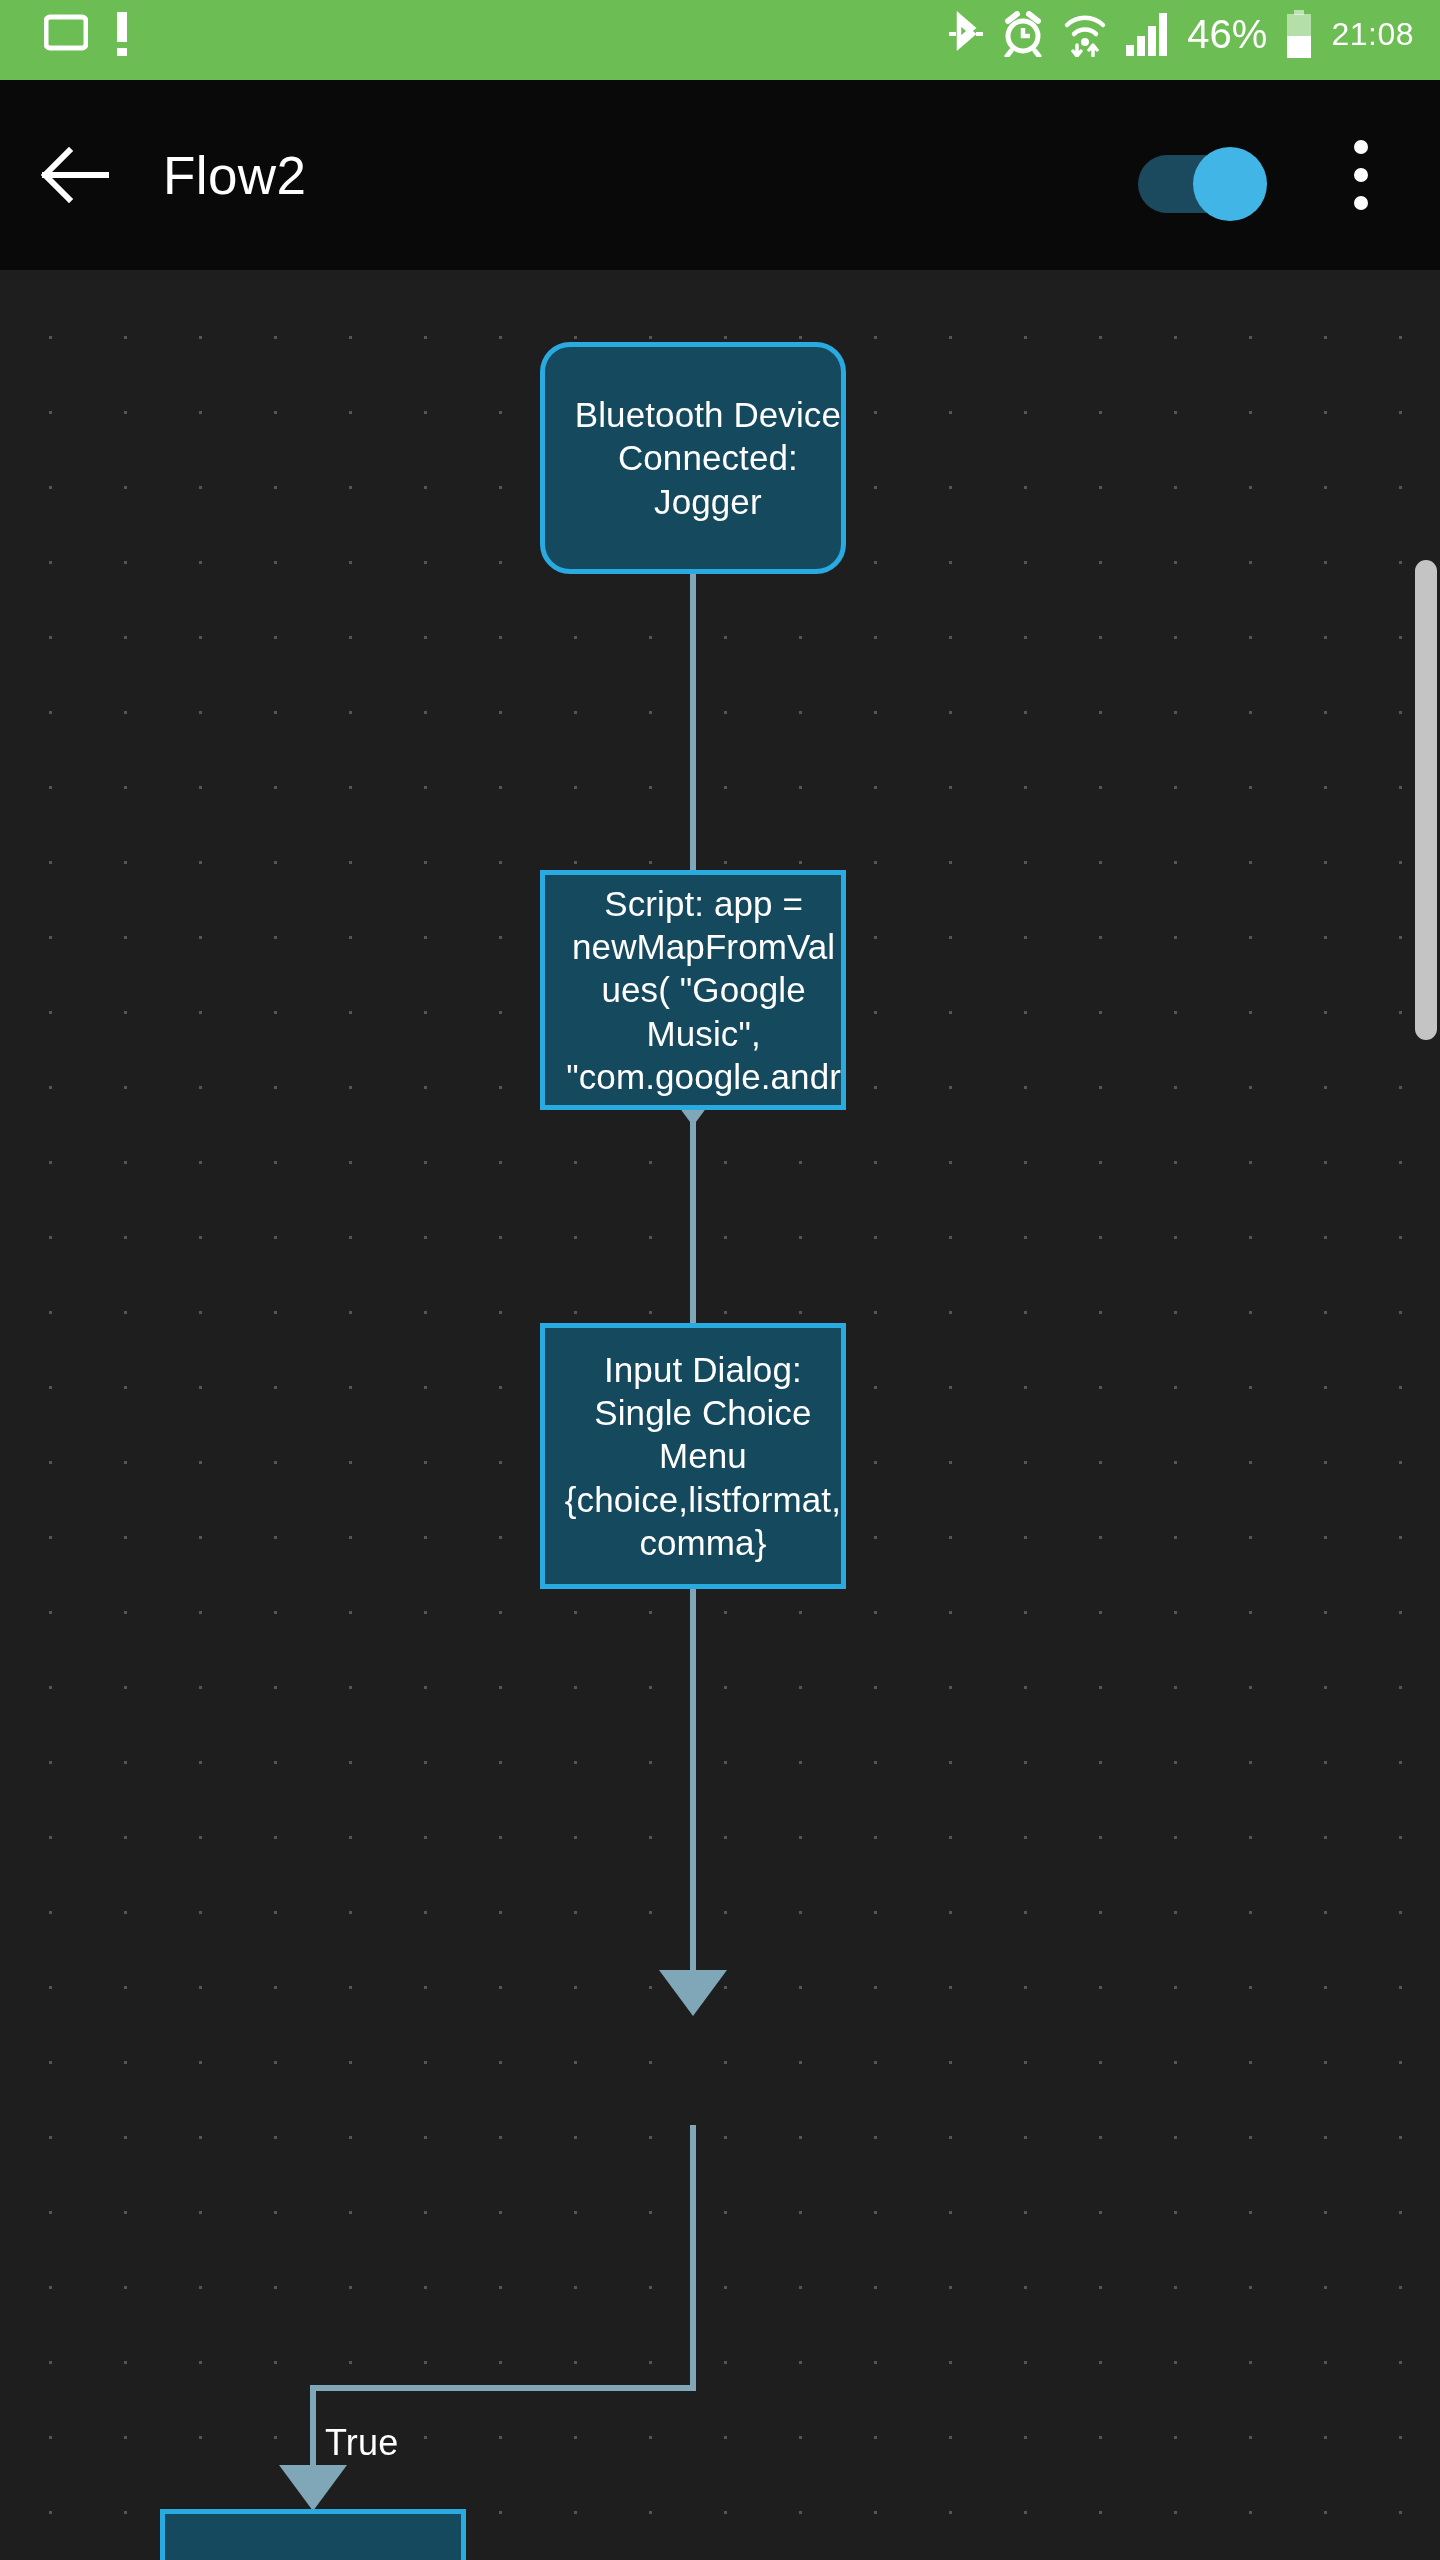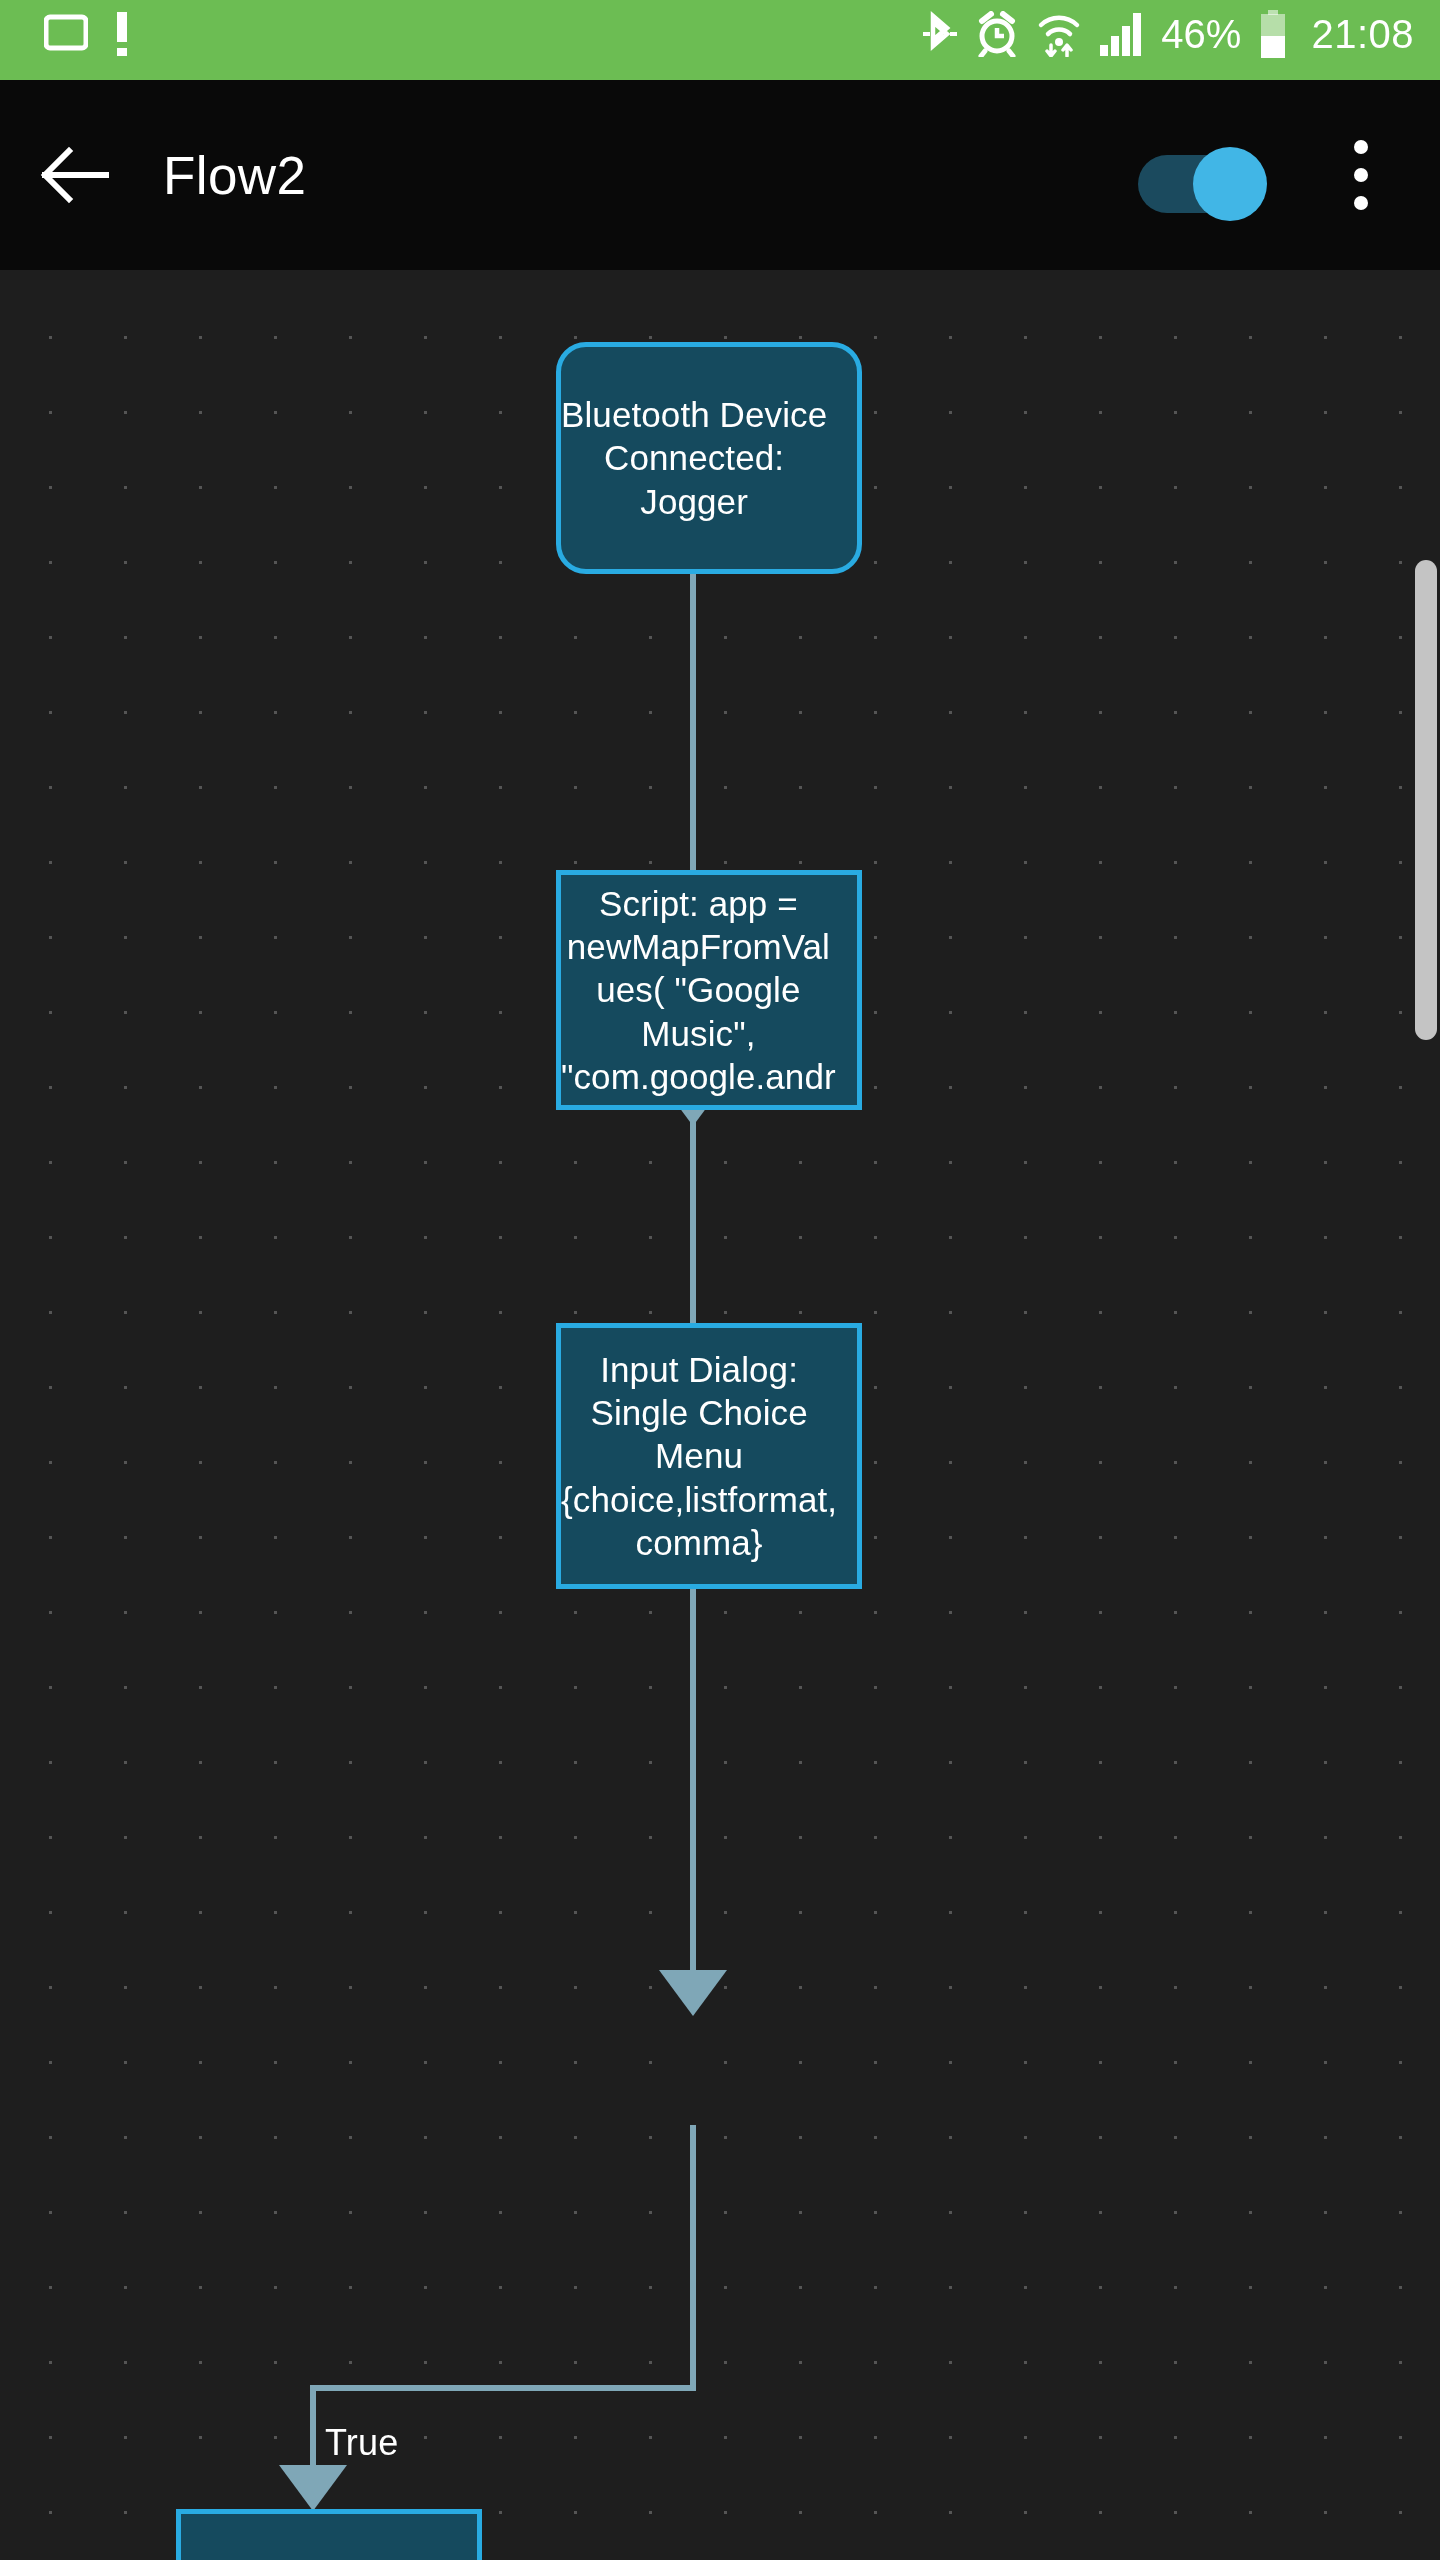--- a/index.html
+++ b/index.html
@@ -7,21 +7,21 @@
     font-family:"Liberation Sans","DejaVu Sans",sans-serif; }
 
   
   .statusbar{
     position:absolute; left:0; top:0; width:1440px; height:80px;
     background:#6CBD53; display:flex; align-items:center;
     padding:0 26px 12px 44px;
   }
   .sb-left{ display:flex; align-items:center; gap:26px; }
   .sb-right{ margin-left:auto; display:flex; align-items:center; gap:18px; }
-  .sb-clock{ color:#fff; font-size:40px; letter-spacing:0.5px; margin-left:6px;}
+  .sb-clock{ color:#fff; font-size:32px; letter-spacing:0.5px; }
   .sb-batt-pct{ color:#fff; font-size:40px; letter-spacing:0px; }
   .ico{ display:block; }
 
   
   .appbar{
     position:absolute; left:0; top:80px; width:1440px; height:190px;
     background:#090909; display:flex; align-items:center; padding:0 44px 0 28px;
   }
   .back-btn{ width:90px; height:90px; display:flex; align-items:center; justify-content:center; }
   .app-title{ color:#ffffff; font-size:53px; margin-left:45px; letter-spacing:0.4px; }
@@ -50,23 +50,23 @@
     overflow:hidden;
   }
   .scroll-thumb{
     position:absolute; right:3px; top:290px; width:22px; height:480px;
     background:#c4c4c4; border-radius:11px;
   }
 
   
   .node{
     position:absolute; background:#154A5E; border:5px solid #29ABE2;
-    color:#ffffff; display:flex; align-items:center; justify-content:flex-start;
+    color:#ffffff; display:flex; align-items:center; justify-content:flex-end;
     text-align:center; line-height:1.23; font-size:35px;
-    letter-spacing:0.1px; white-space:pre-line;margin-left:16px;
+    letter-spacing:0.1px; white-space:pre-line;
   }
   .node.rounded{ border-radius:30px; }
 
   
   .diamond-wrap{ position:absolute; }
   .diamond-shape{
     position:absolute; left:0; top:0; width:100%; height:100%;
     background:#154A5E; border:5px solid #29ABE2;
     transform:rotate(45deg);
   }

